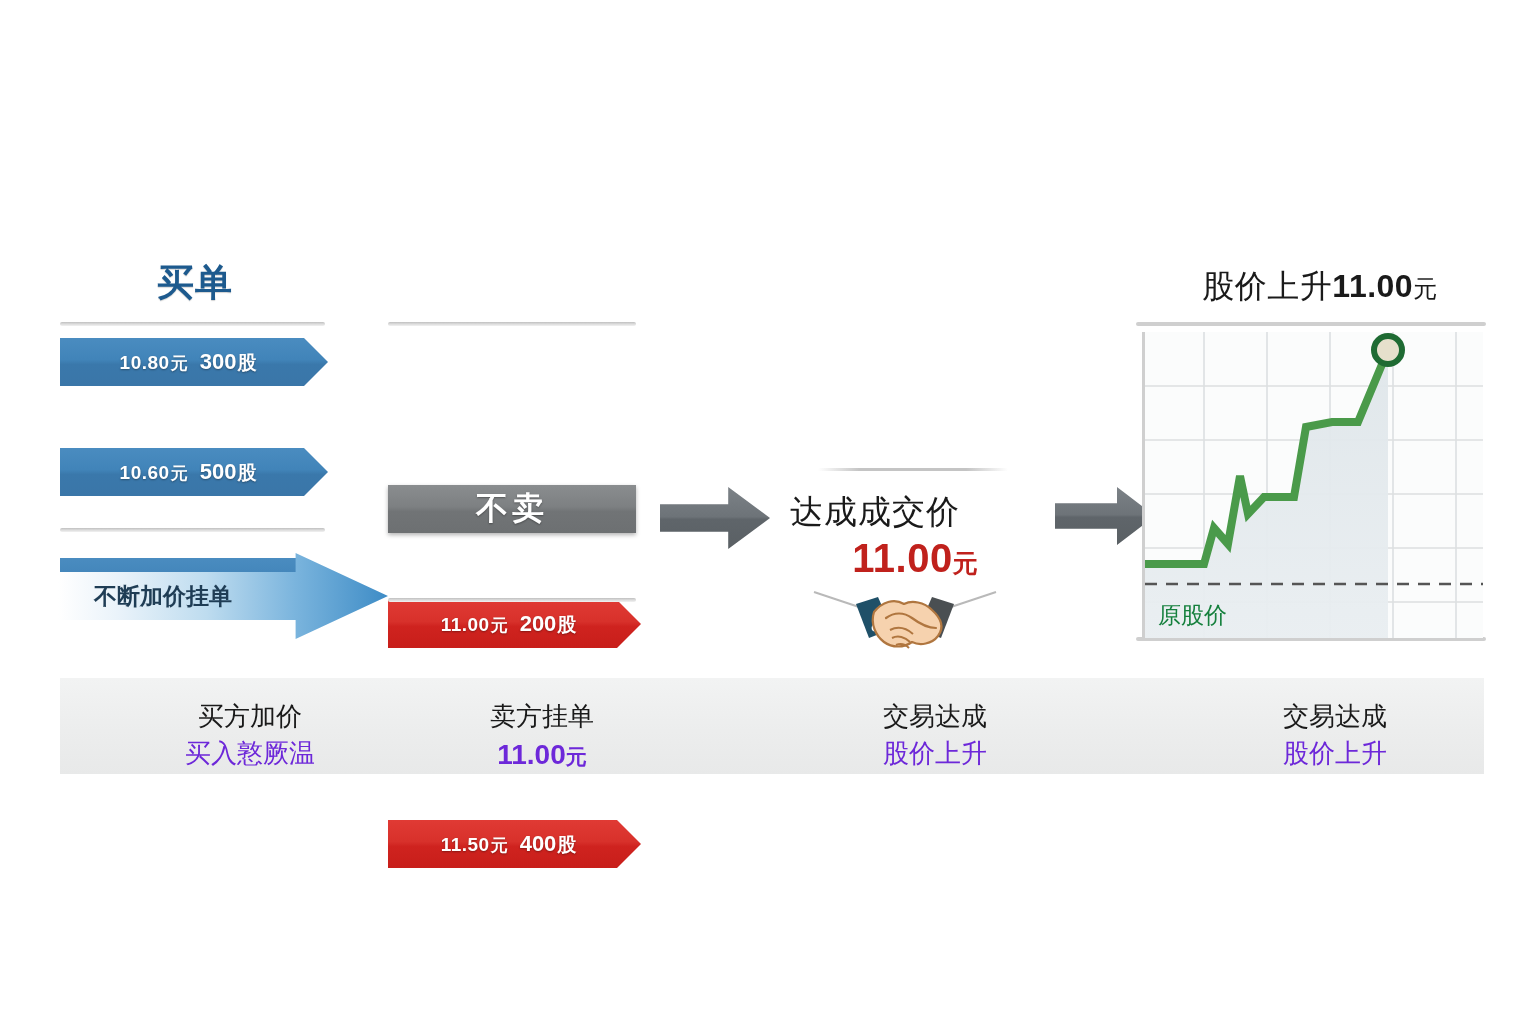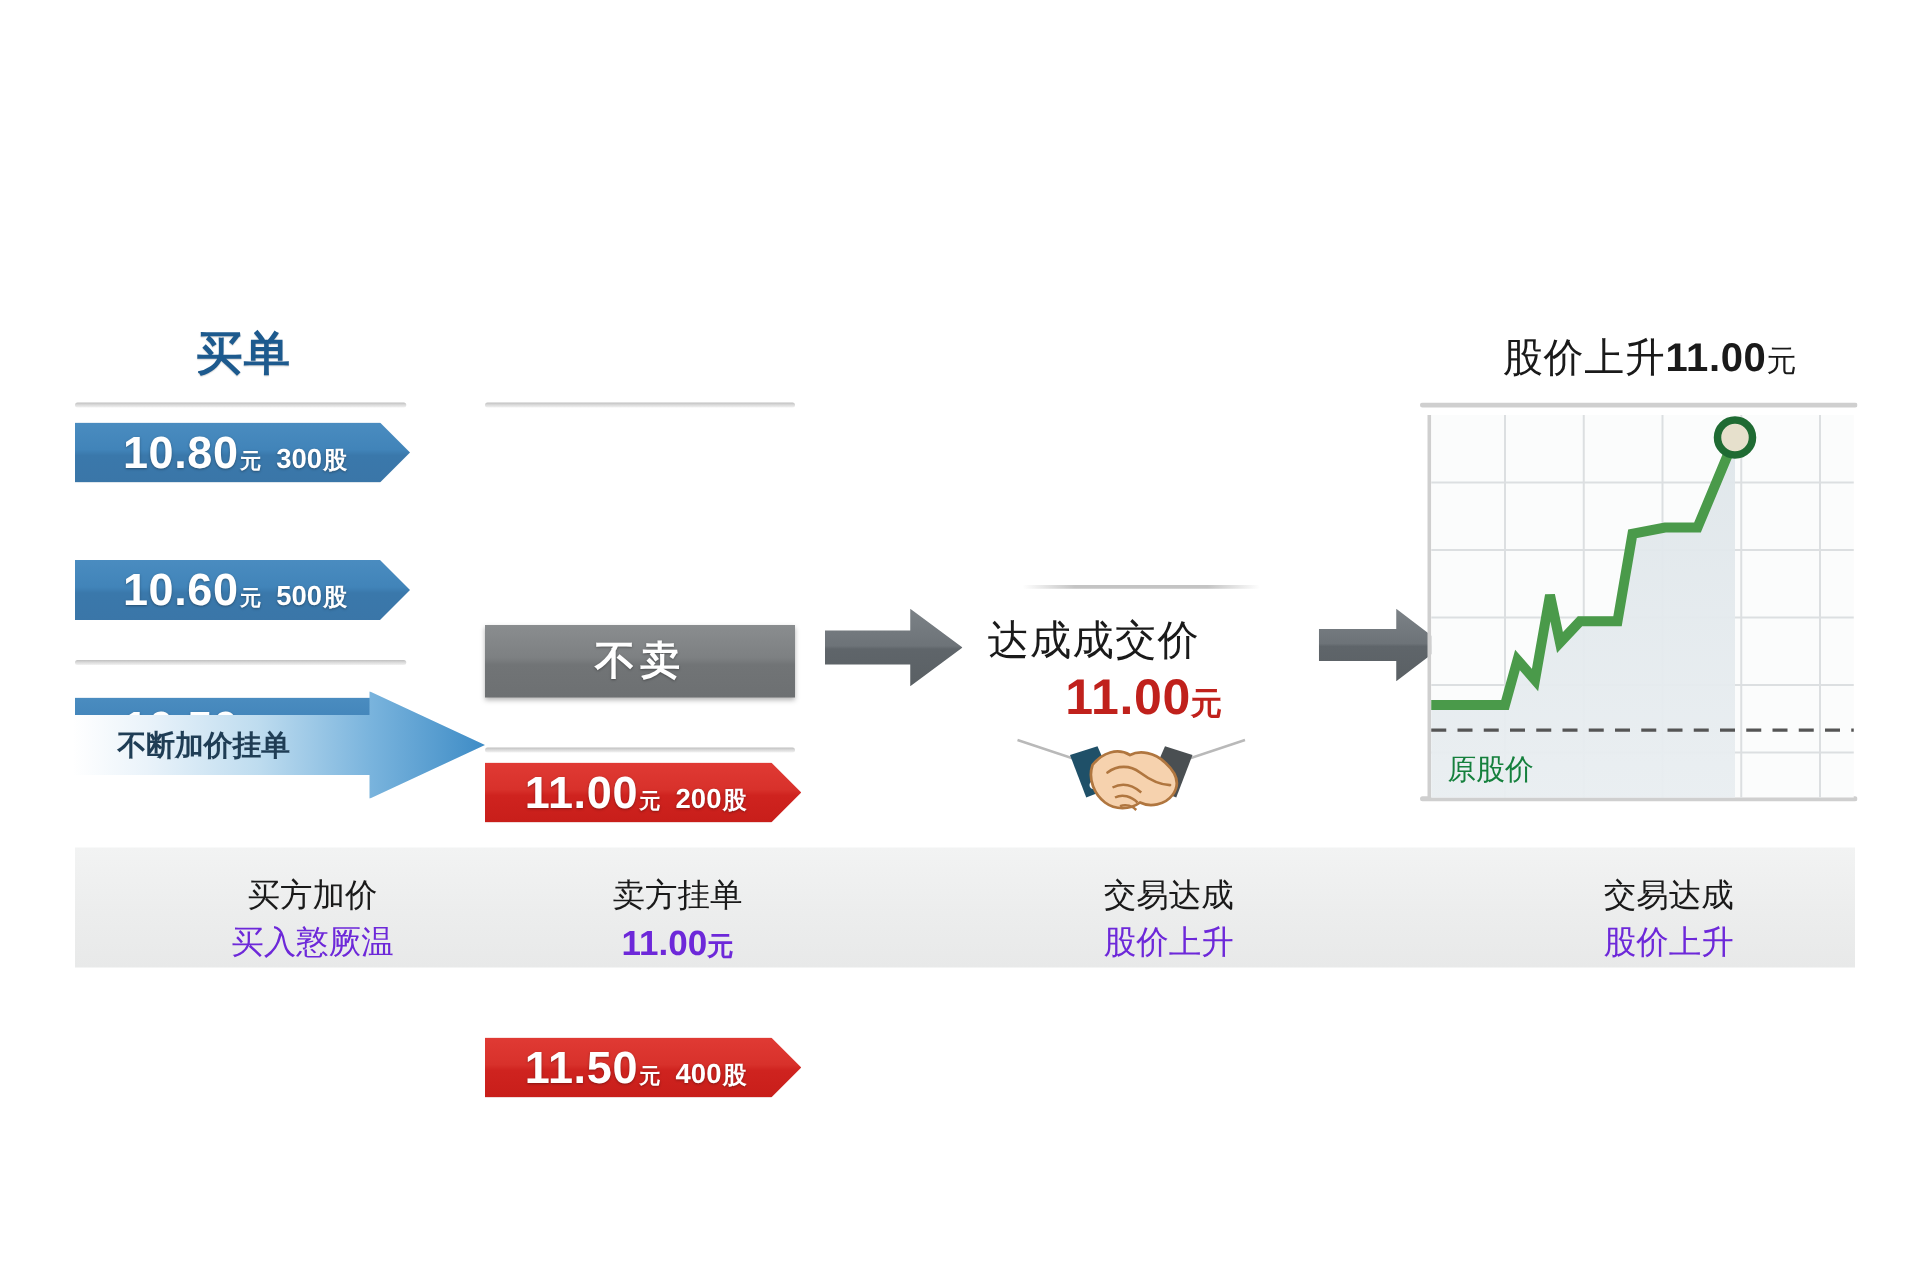--- a/index.html
+++ b/index.html
@@ -41,21 +41,21 @@
     color:#fff;
     white-space:nowrap;
     filter:drop-shadow(0 2px 2px rgba(0,0,0,.30));
   }
   .tag .lbl{
     position:relative;z-index:2;
     display:flex;align-items:baseline;
     text-shadow:0 1px 2px rgba(0,0,0,.35);
     transform:translateX(-6px);
   }
-  .tag .price{font-size:36px;font-weight:bold;letter-spacing:.5px;}
+  .tag .price{font-size:19px;font-weight:bold;letter-spacing:.5px;}
   .tag .unit{font-size:17px;font-weight:bold;margin-left:1px;}
   .tag .qty{font-size:22px;font-weight:bold;margin-left:12px;}
   .tag .qunit{font-size:19px;font-weight:bold;margin-left:1px;}
 
   .tag.chev{
     -webkit-clip-path:polygon(0 0, calc(100% - 24px) 0, 100% 50%, calc(100% - 24px) 100%, 0 100%);
     clip-path:polygon(0 0, calc(100% - 24px) 0, 100% 50%, calc(100% - 24px) 100%, 0 100%);
   }
   .tag.blue{background:linear-gradient(to bottom,#4a8cc0 0%,#4184b9 45%,#3a78ab 55%,#3a76a8 100%);}
   .tag.red{background:linear-gradient(to bottom,#e03a34 0%,#d8312b 45%,#cf231f 55%,#c81e1a 100%);}
@@ -169,21 +169,21 @@
 
   <div class="abs rule" style="left:60px;top:528px;width:265px;"></div>
 
   <div class="bidarrow" style="left:58px;top:553px;width:330px;height:86px;">
     <span class="t">不断加价挂单</span>
   </div>
 
 
   <div class="abs rule" style="left:388px;top:322px;width:248px;"></div>
 
-  <div class="abs tag grey" style="left:388px;top:356px;width:248px;height:58px;align-items:center;">
+  <div class="abs tag grey" style="left:388px;top:341px;width:248px;height:48px;align-items:center;">
     <span class="lbl">
         <span class="big">不卖</span>
       </span>
   </div>
 
   <div class="abs tag chev red" style="left:388px;top:408px;width:253px;">
     <span class="lbl">
       <span class="price">11.00</span>
       <span class="unit">元</span>
       <span class="qty">200</span>

